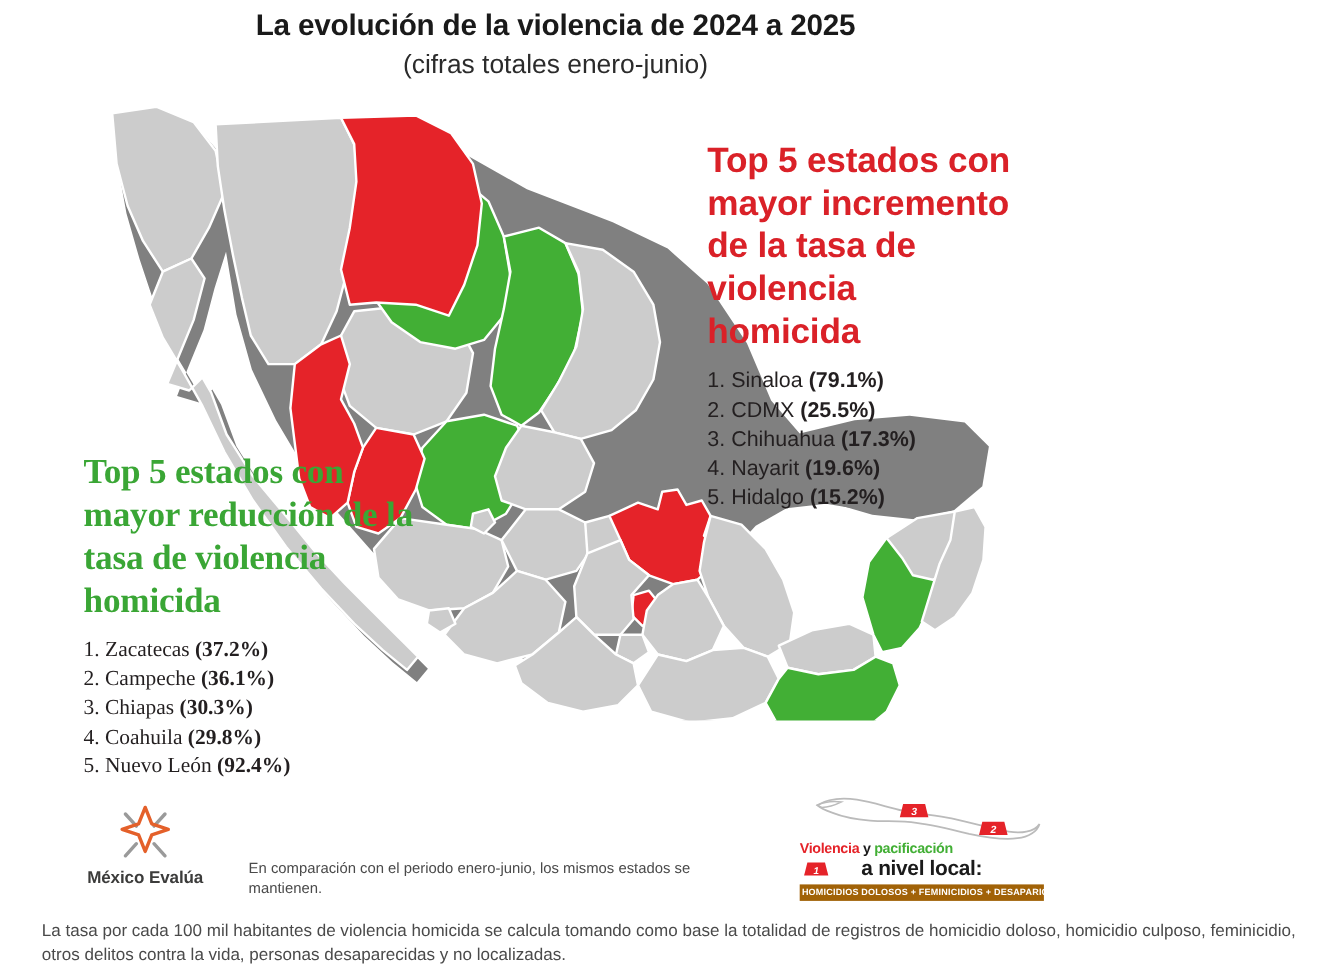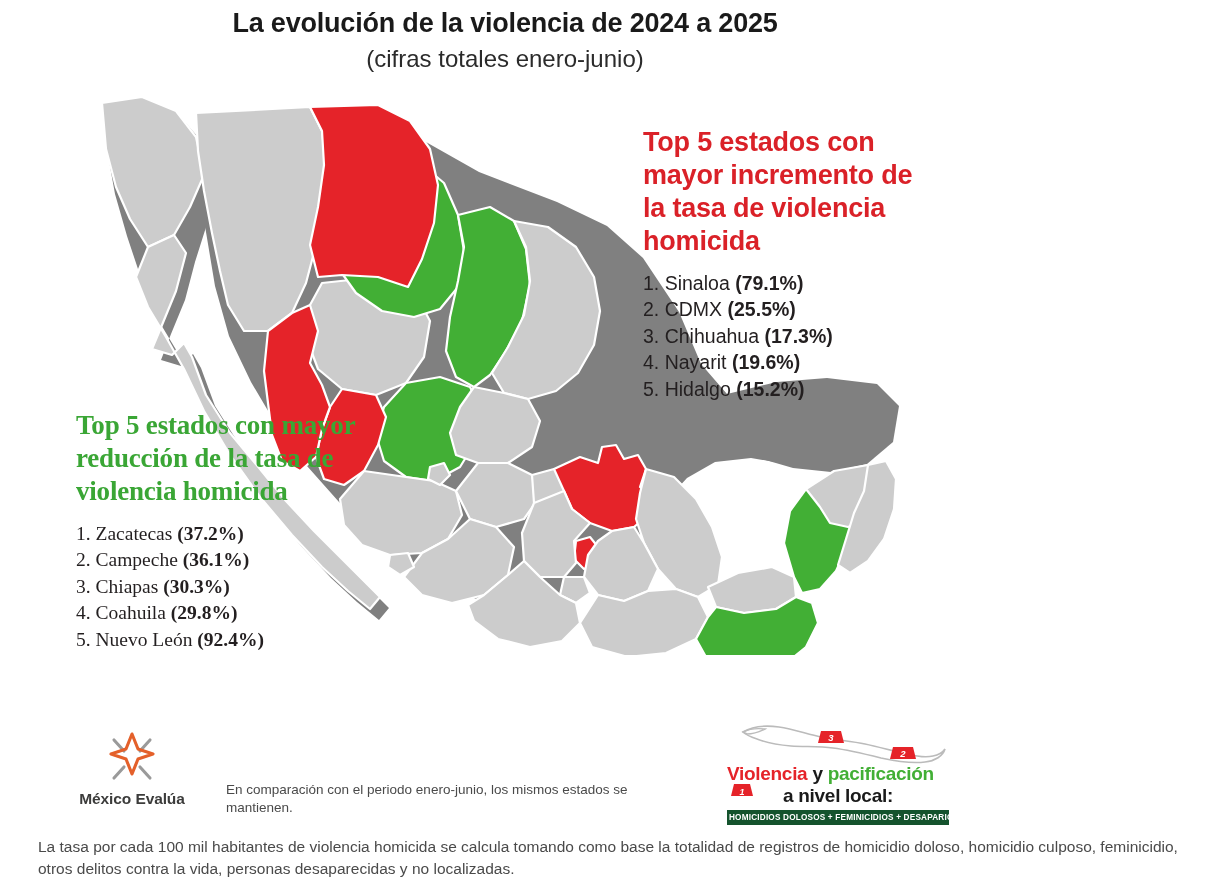--- a/index.html
+++ b/index.html
@@ -27,21 +27,21 @@
   }
 
   
   .map-wrap{position:absolute;left:78px;top:95px;width:830px;height:560px;}
   .map-wrap svg{display:block;width:100%;height:100%;}
 
   
   .legend{position:absolute;}
   .legend h2{
     margin:0;padding:0;
-    font-size:27px;font-weight:bold;line-height:1.22;
+    font-size:32px;font-weight:bold;line-height:1.22;
     letter-spacing:-0.2px;
   }
   .legend ol{
     list-style:none;margin:0;padding:0;
   }
   .legend ol li{
     font-size:19.5px;color:#231f20;line-height:1.36;white-space:nowrap;
   }
   .legend ol li .pct{font-weight:bold;}
 
@@ -62,32 +62,32 @@
     text-align:center;
   }
   .footnote-mid{
     position:absolute;left:226px;top:781px;width:470px;
     font-size:13.5px;color:#4a4a4a;line-height:1.3;
   }
 
   .badge{position:absolute;left:727px;top:718px;width:222px;}
   .badge .badge-map{display:block;margin:0 0 -6px 8px;}
   .badge .line1{
-    font-size:19px;font-weight:bold;line-height:1.05;letter-spacing:-0.3px;
+    font-size:13px;font-weight:bold;line-height:1.05;letter-spacing:-0.3px;
     white-space:nowrap;
   }
   .badge .line1 .w-viol{color:#e52329;}
   .badge .line1 .w-y{color:#1a1a1a;}
   .badge .line1 .w-pac{color:#42af35;}
   .badge .line2{
     font-size:19px;font-weight:bold;color:#1a1a1a;line-height:1.05;
     text-align:center;margin-top:2px;letter-spacing:-0.3px;
   }
   .badge .bar{
-    margin-top:4px;background:#14532d;color:#fff;
+    margin-top:4px;background:#a16207;color:#fff;
     font-size:8.2px;font-weight:bold;letter-spacing:0.2px;
     text-align:left;padding:3px 2px 3px;white-space:nowrap;
   }
   .badge-row{position:relative;}
   .badge .pin{position:absolute;}
 
   
   .caption{
     position:absolute;left:38px;top:836px;width:1152px;
     font-size:15.5px;color:#4a4a4a;line-height:1.45;

